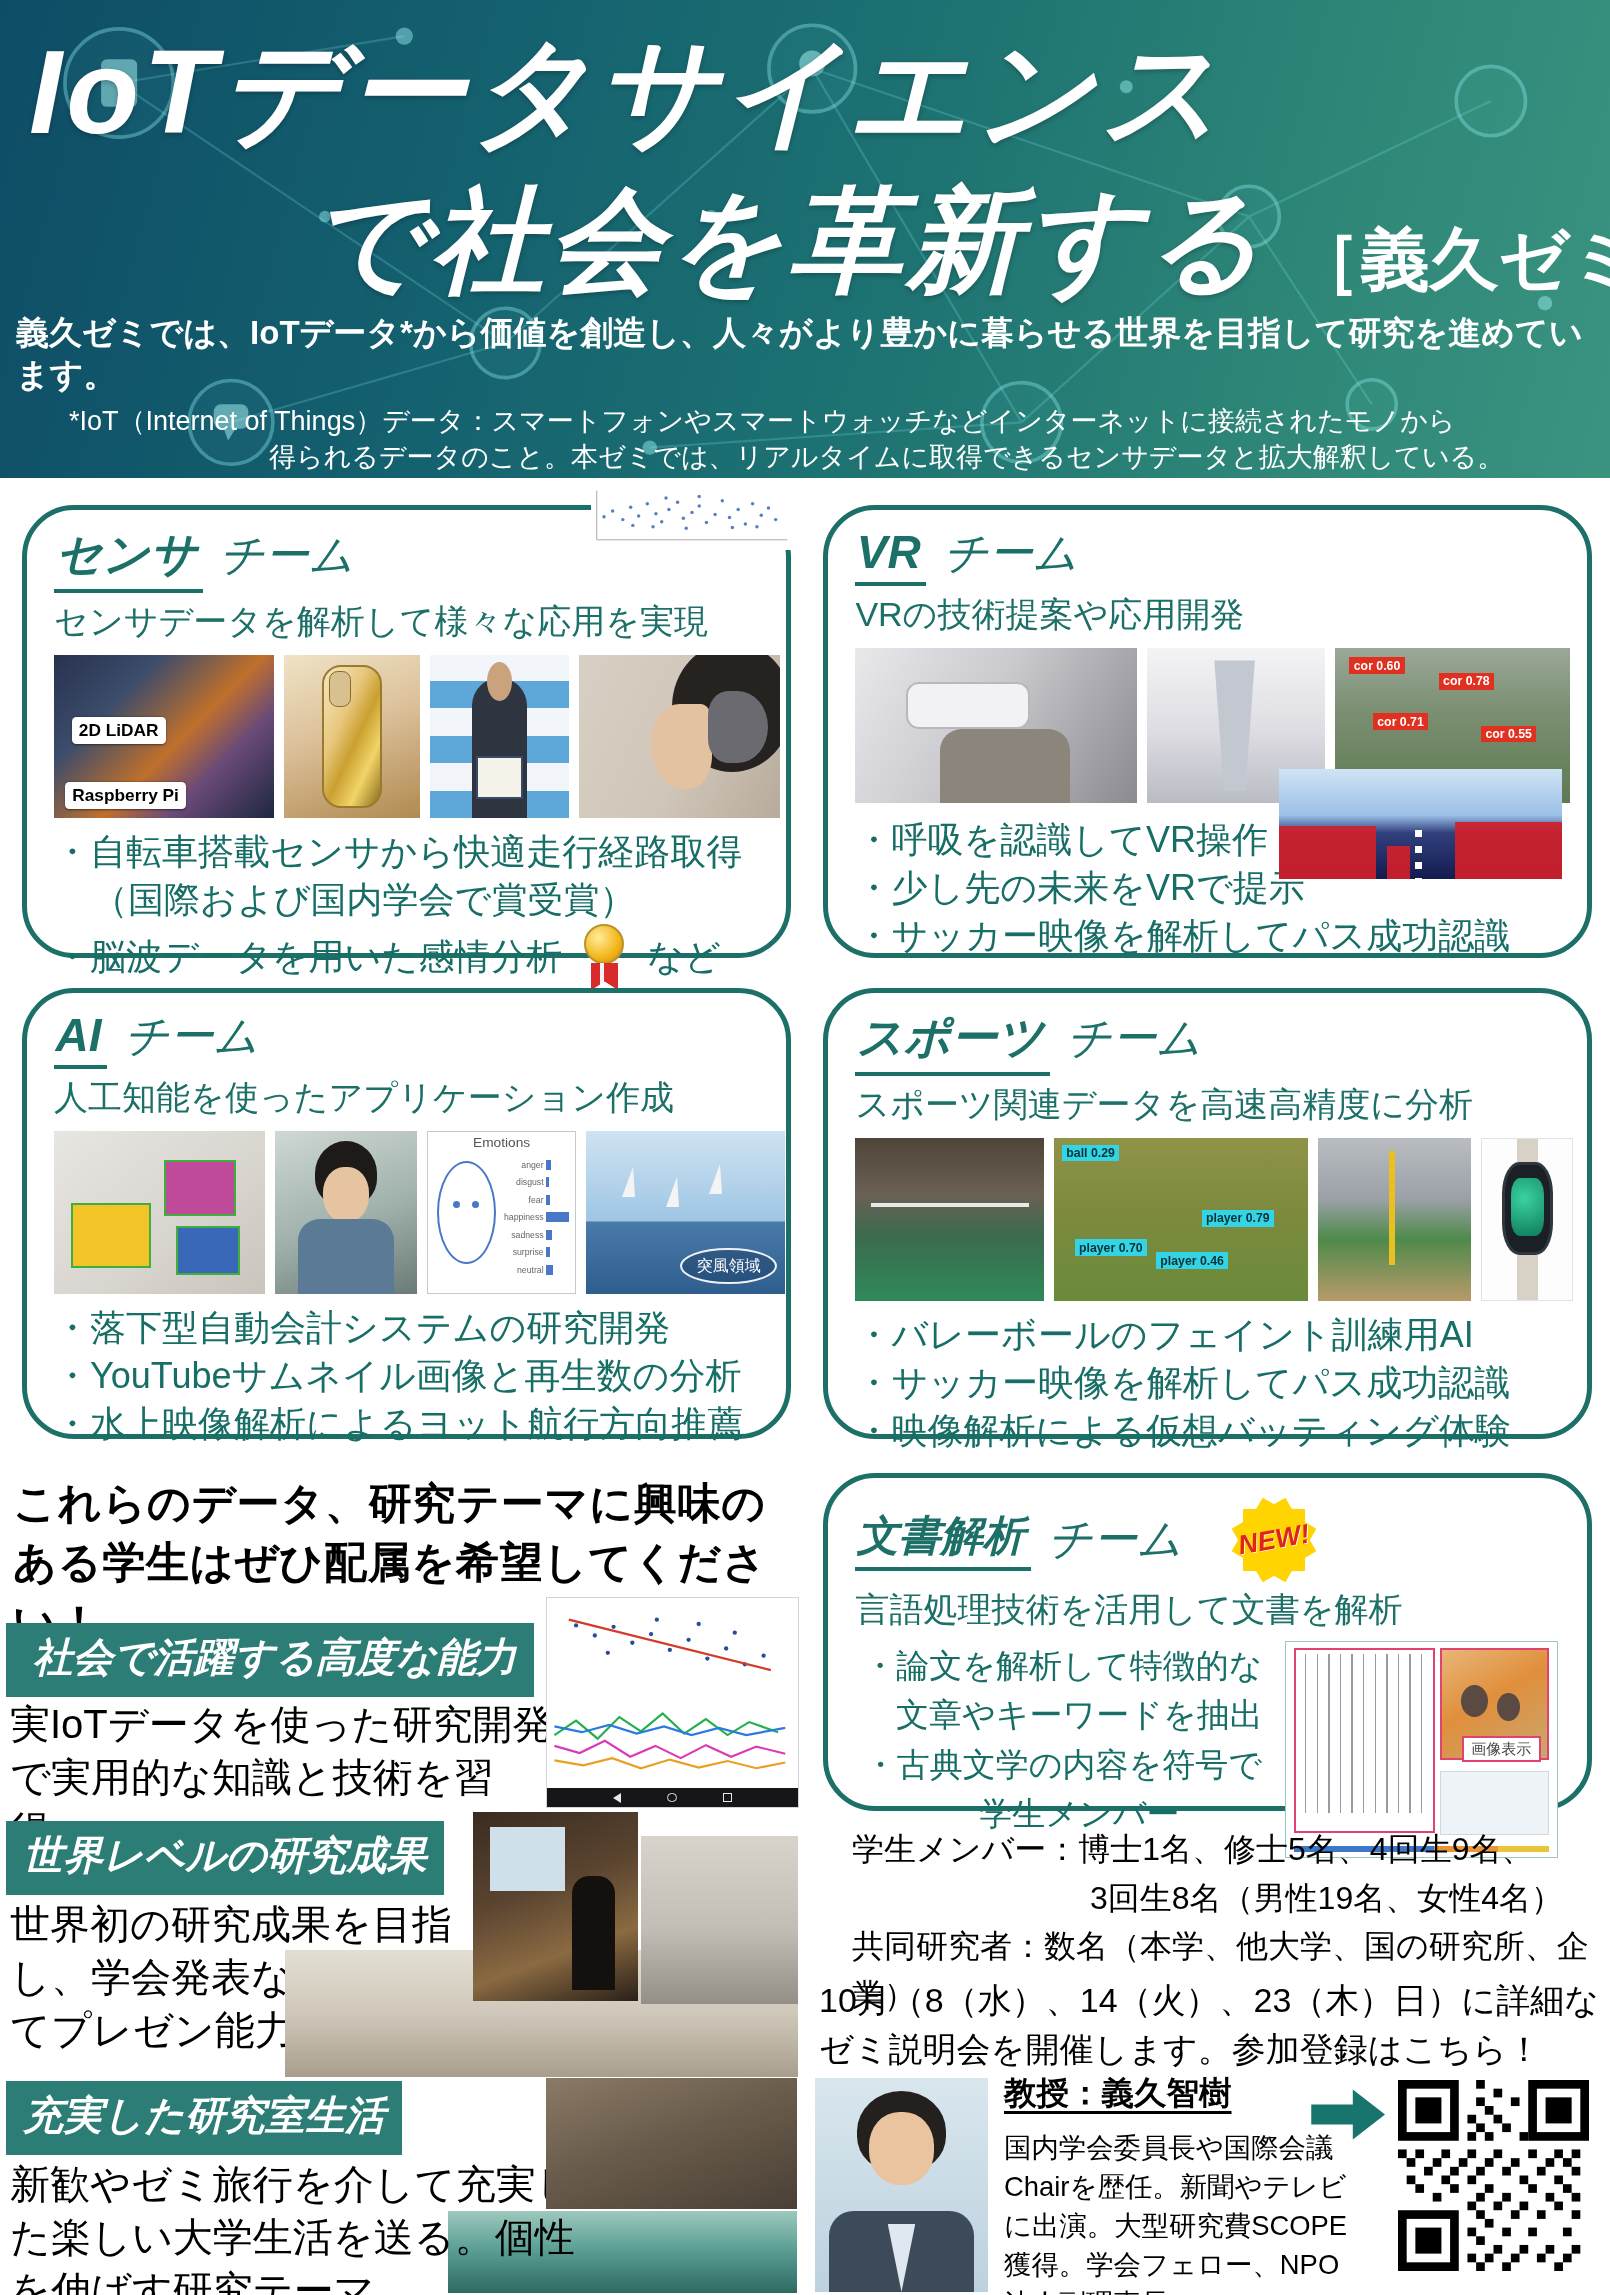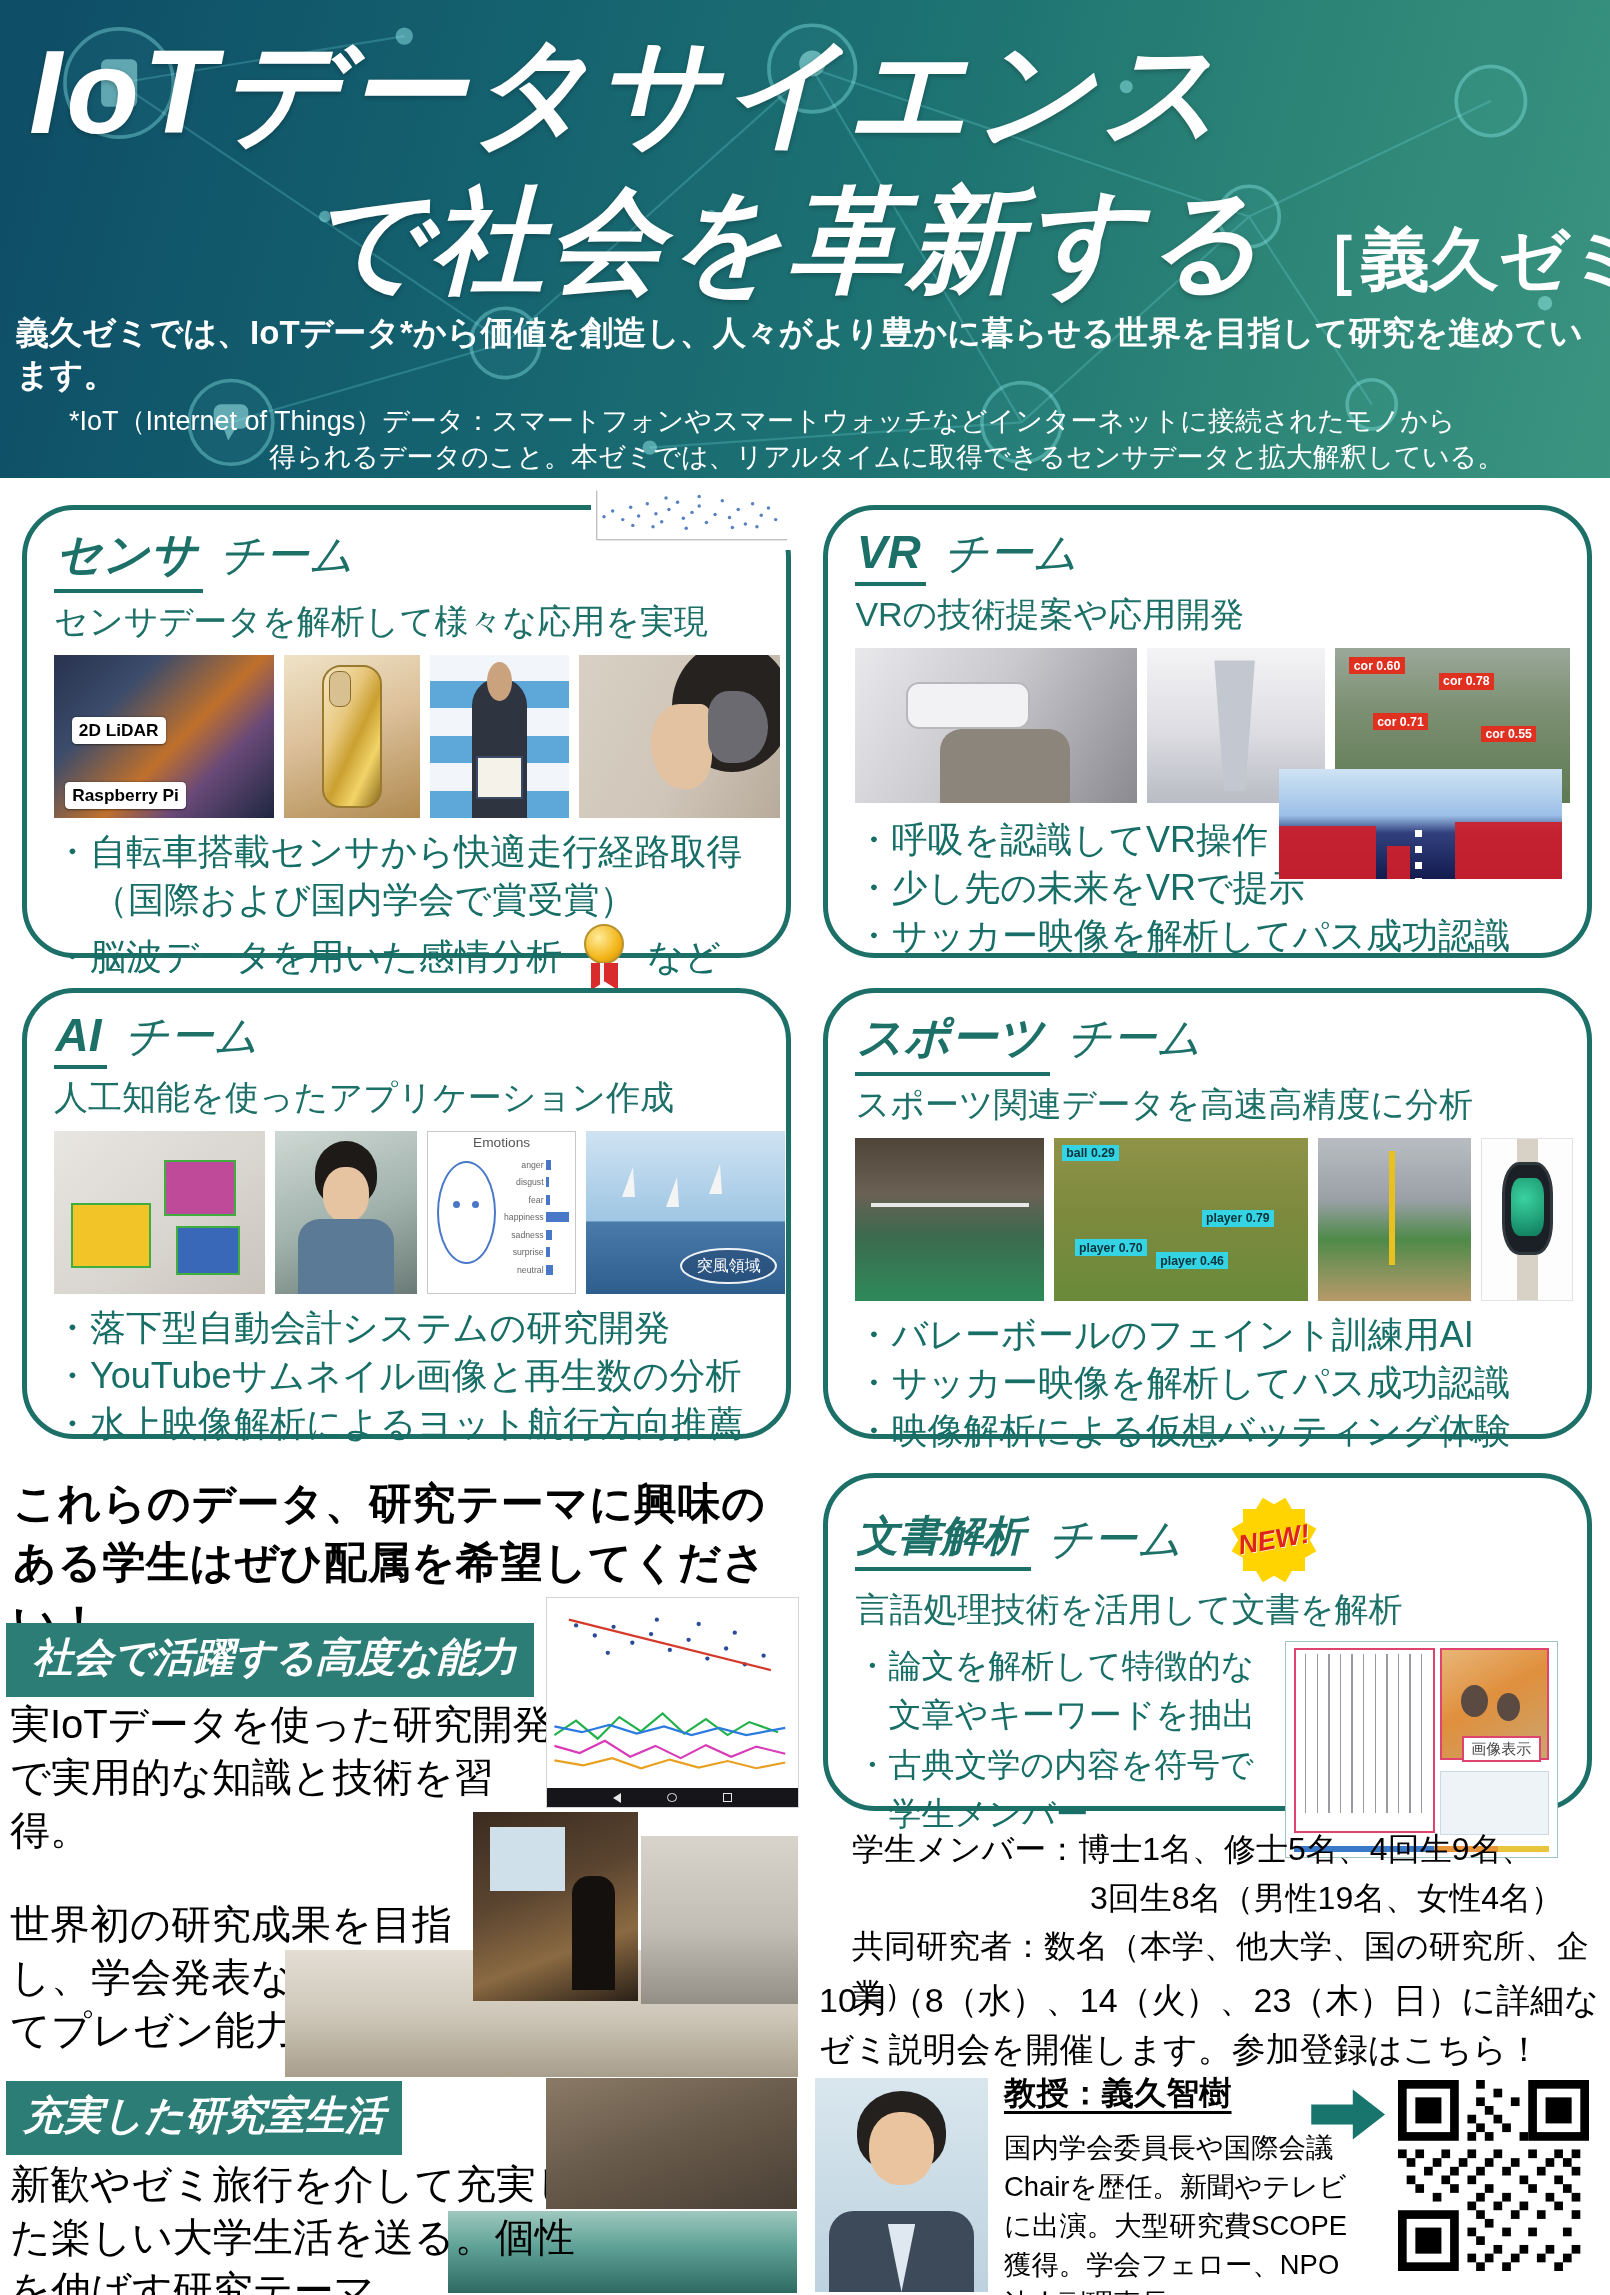--- a/index.html
+++ b/index.html
@@ -106,21 +106,21 @@
     background:#1a2026; border:3.6px solid #30383e; }
   .watch-scr { position:absolute; left:32%; top:24%; width:36%; height:36%; border-radius:28%;
     background:radial-gradient(circle at 40% 35%,#3ad2a0,#0e7a5a); }
   .watch-strap { position:absolute; left:38%; top:0; width:24%; height:14%; background:#d8d2c6; }
   .watch-strap2 { position:absolute; left:38%; bottom:0; width:24%; height:28%; background:#d8d2c6; }
 
   
   .mini-scatter { position:absolute; left:591px; top:482px; width:202px; height:68px; background:#fff; z-index:5; }
 
   
-  .doc-content { display:flex; margin-top:7.2px; gap:14.4px; }
+  .doc-content { display:flex; margin-top:7.2px; gap:14.4px;text-align:center; }
   .doc-bullets { font-size:33px; color:#176e66; line-height:1.5; width:415px; }
   .doc-bullets .indent { padding-left:33px; }
   .doc-img { position:relative; width:273px; height:217px; background:#fff; border:1.4px solid #9fc5c2; overflow:hidden; }
   .doc-col { position:absolute; left:3%; top:3%; width:52%; height:86%; border:2.2px solid #e0446e; background:
     repeating-linear-gradient(90deg,#9a9aa2 0 1.4px,transparent 1.4px 11.6px); background-position:4.3px 0; background-size:100% 92%; background-repeat:no-repeat; background-origin:content-box; padding:4.3px; }
   .doc-art { position:absolute; right:3%; top:3%; width:40%; height:52%; border:2.2px solid #e0446e;
     background:linear-gradient(150deg,#e8b678 0%,#e08f3c 45%,#caa670 100%); }
   .doc-blob { position:absolute; background:#5a4a42; border-radius:50%; }
   .doc-label { position:absolute; right:6%; top:44%; border:2.2px solid #e0446e; background:#fff;
     color:#444; font-size:15px; padding:1.4px 7.2px; white-space:nowrap; }
@@ -521,20 +521,21 @@
       <polyline points="10,225 50,232 90,222 130,236 170,224 210,235 250,226 290,236 330,228" fill="none" stroke="#e8a020" stroke-width="3"></polyline>
       <polyline points="10,178 48,186 86,176 124,188 162,178 200,190 238,180 276,190 330,180" fill="none" stroke="#2a7ae0" stroke-width="3"></polyline>
     </svg>
     <div class="chart-nav">
       <span class="nav-tri"></span>
         <span class="nav-cir"></span>
         <span class="nav-sq"></span>
     </div>
   </div>
 
+  <div class="feat-head" style="left:5.8px;top:1821px;">世界レベルの研究成果</div>
   <div class="feat-body" style="left:10px;top:1898px;width:468px;">世界初の研究成果を目指し、学会発表などを通じてプレゼン能力を磨く。</div>
 
   <div class="img-class"></div>
   <div class="img-pres1">
     <div class="pres1-scr"></div>
       <div class="pres1-fig"></div>
   </div>
   <div class="img-pres2"></div>
   <div class="img-group"></div>
   <div class="img-sup"></div>

